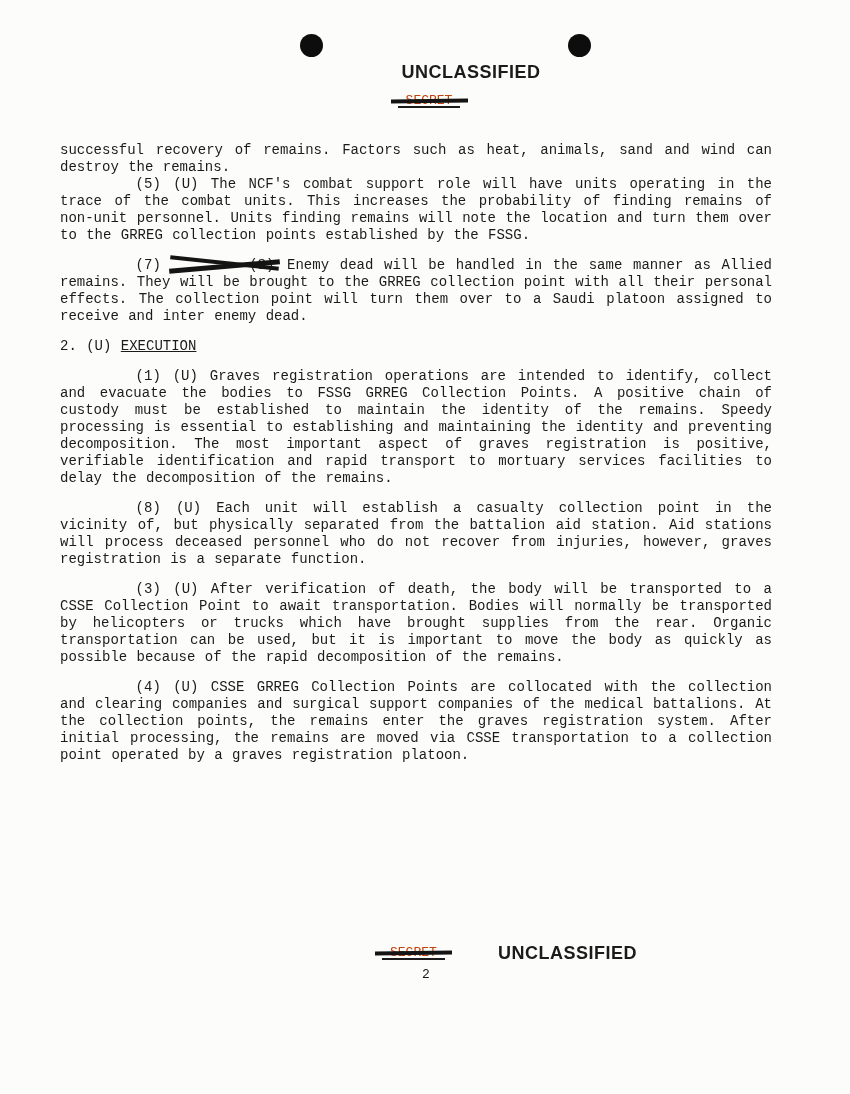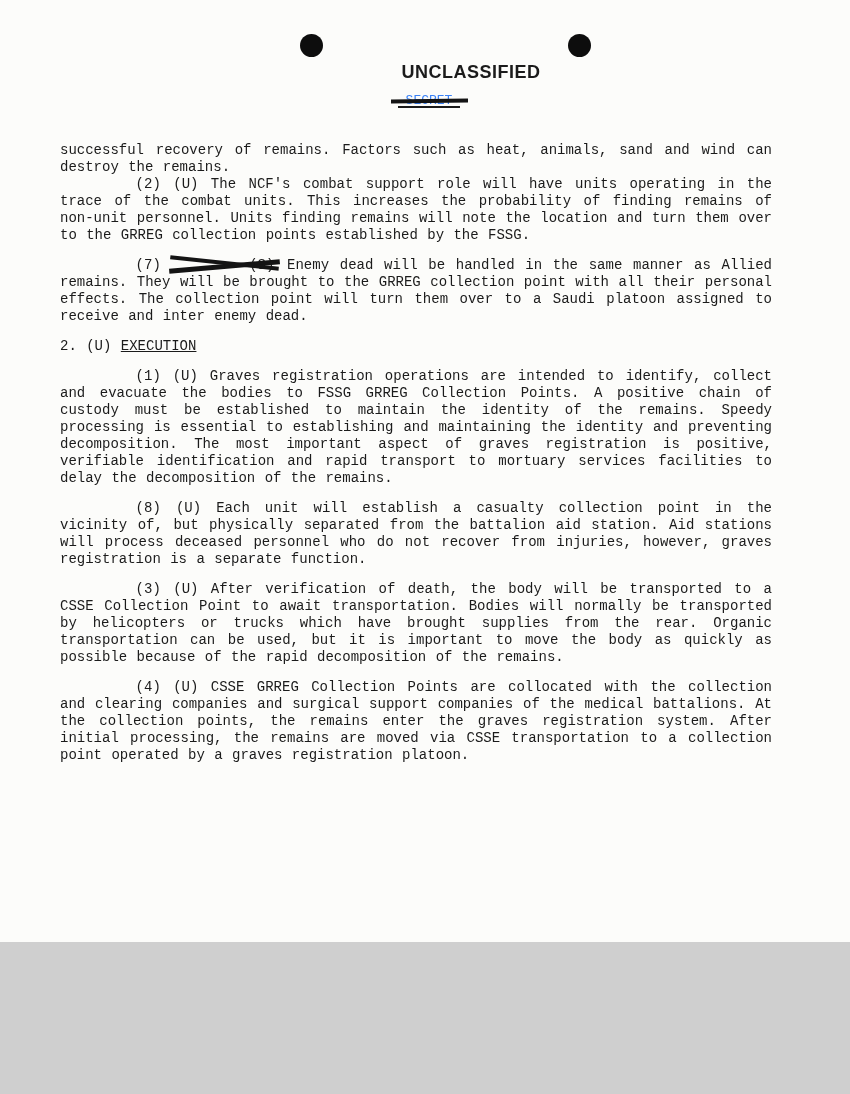--- a/index.html
+++ b/index.html
@@ -1,20 +1,20 @@
 <!DOCTYPE html>
 <html><head>
 <meta charset="utf-8">
 <style>
   * { box-sizing: border-box; }
   html, body { margin: 0; padding: 0; background: #cfcfcf; }
   .page {
     position: relative;
     width: 850px;
-    height: 942px;
+    height: 1094px;
     margin: 0 auto;
     background: #fcfcfa;
     color: #1b1b1b;
     overflow: hidden;
   }
   .hole {
     position: absolute;
     top: 34px;
     width: 23px;
     height: 23px;
@@ -38,21 +38,21 @@
     font-weight: bold;
     font-size: 18px;
     letter-spacing: 0.5px;
   }
   .secret-line { margin-top: 7px; margin-left: 8px; }
   .secret {
     display: inline-block;
     position: relative;
     font-family: "Liberation Mono", "DejaVu Sans Mono", monospace;
     font-size: 13px;
-    color: #3b82f6;
+    color: #c2410c;
   }
   .secret::before {
     content: "";
     position: absolute;
     left: -15px; right: -15px;
     top: 52%;
     height: 4px;
     background: #141414;
     transform: translateY(-50%) rotate(-0.8deg);
   }
@@ -139,21 +139,21 @@
     <span class="h-unclass">UNCLASSIFIED</span>
     <div class="secret-line">
       <span class="secret">SECRET</span>
     </div>
   </div>
 
   <div class="doc">
 
     <p class="flush">successful recovery of remains.  Factors such as heat, animals, sand and wind can destroy the remains.</p>
 
-    <p class="ind">(2) (U) The NCF's combat support role will have units operating in the trace of the combat units.  This increases the probability of finding remains of non-unit personnel.  Units finding remains will note the location and turn them over to the GRREG collection points established by the FSSG.</p>
+    <p class="ind">(5) (U) The NCF's combat support role will have units operating in the trace of the combat units.  This increases the probability of finding remains of non-unit personnel.  Units finding remains will note the location and turn them over to the GRREG collection points established by the FSSG.</p>
 
     <p class="ind"><span>(7) </span><span class="scribble">(S)</span><span> Enemy dead will be handled in the same manner as Allied remains.  They will be brought to the GRREG collection point with all their personal effects.  The collection point will turn them over to a Saudi platoon assigned to receive and inter enemy dead.</span></p>
 
     <p><span>2. (U) </span><span class="und">EXECUTION</span></p>
 
 
     <p class="ind">(1) (U) Graves registration operations are intended to identify, collect and evacuate the bodies to FSSG GRREG Collection Points.  A positive chain of custody must be established to maintain the identity of the remains.  Speedy processing is essential to establishing and maintaining the identity and preventing decomposition.  The most important aspect of graves registration is positive, verifiable identification and rapid transport to mortuary services facilities to delay the decomposition of the remains.</p>
 
     <p class="ind">(8) (U) Each unit will establish a casualty collection point in the vicinity of, but physically separated from the battalion aid station. Aid stations will process deceased personnel who do not recover from injuries, however, graves registration is a separate function.</p>
 

